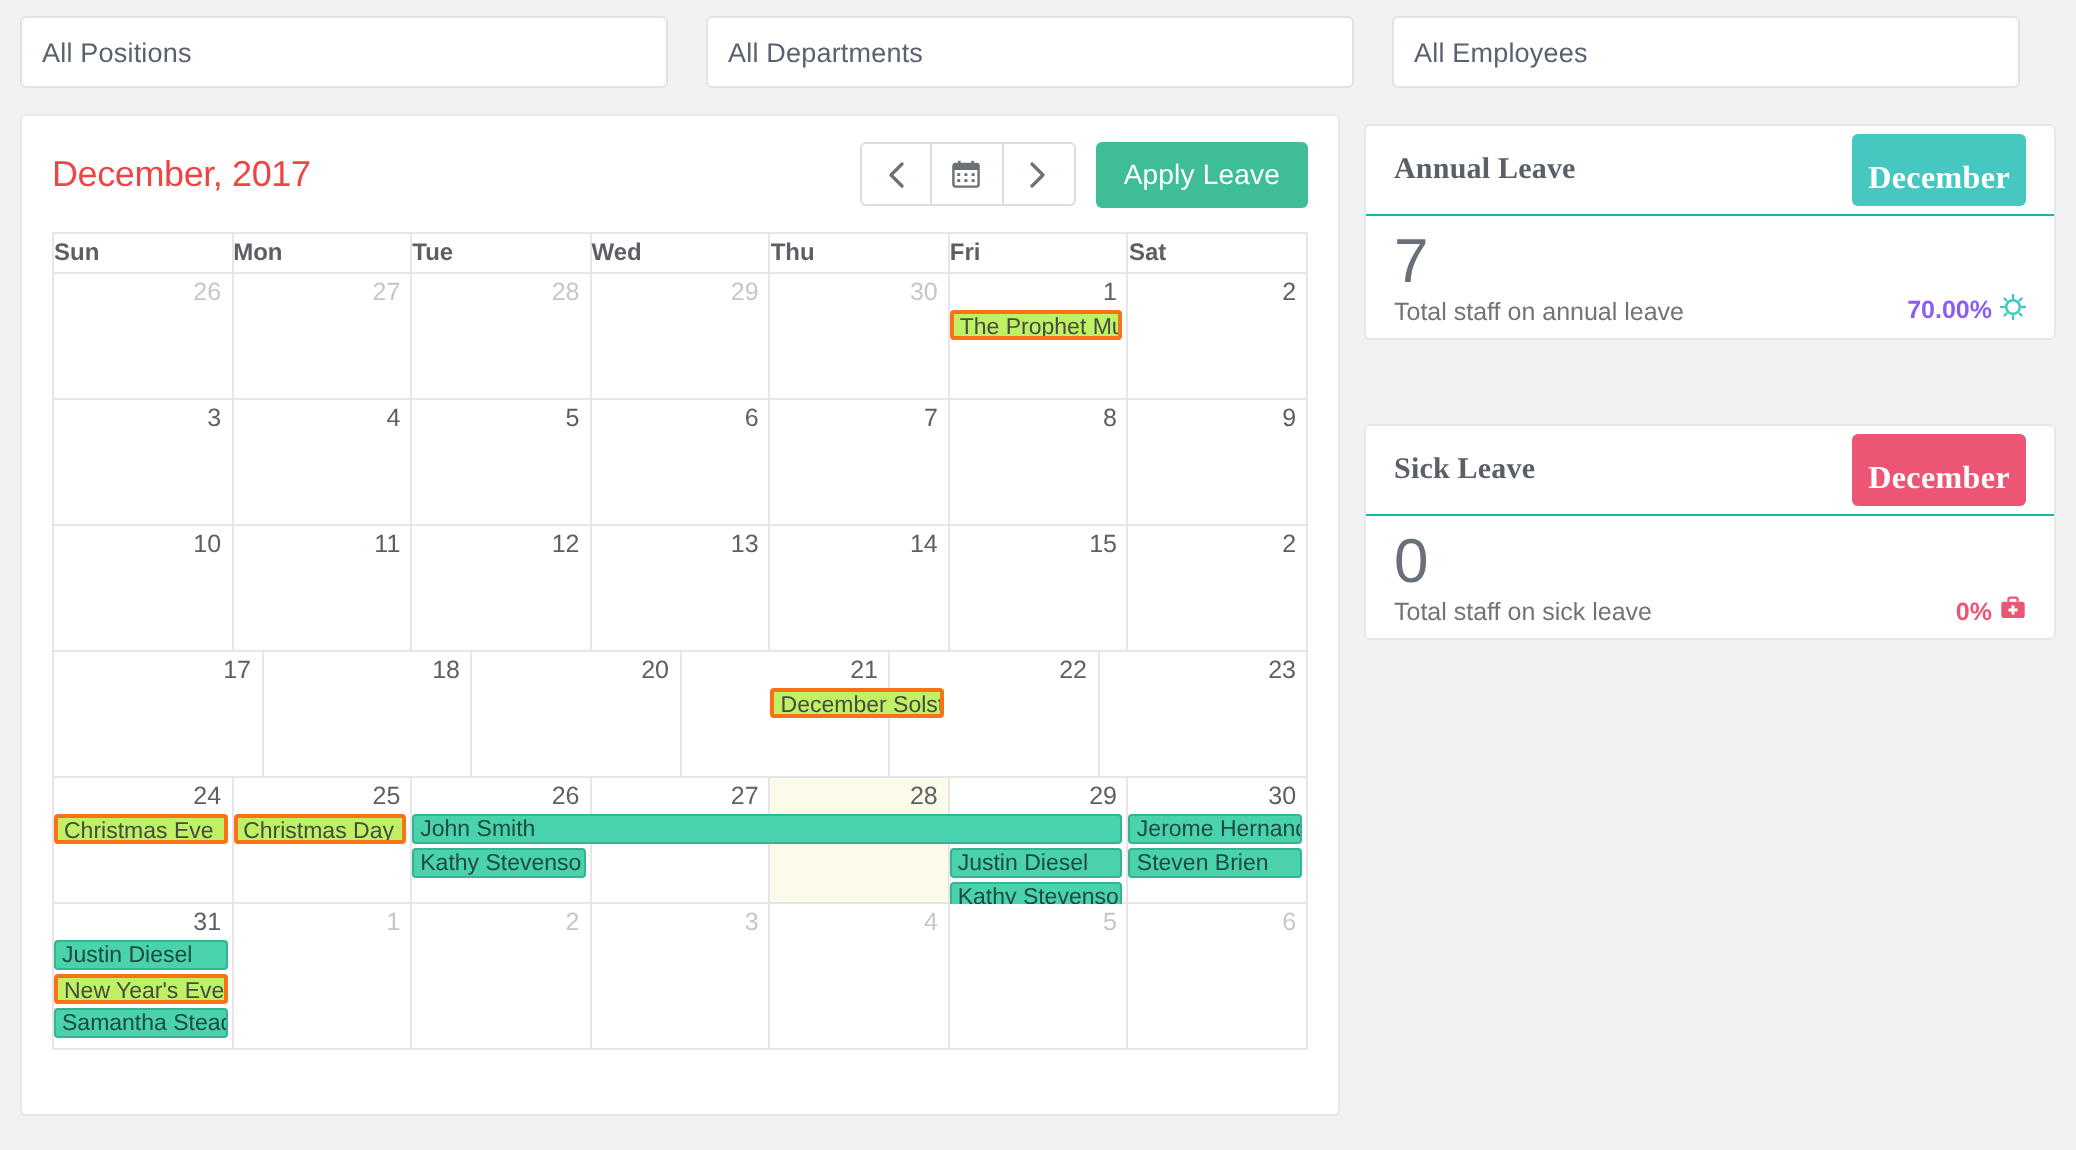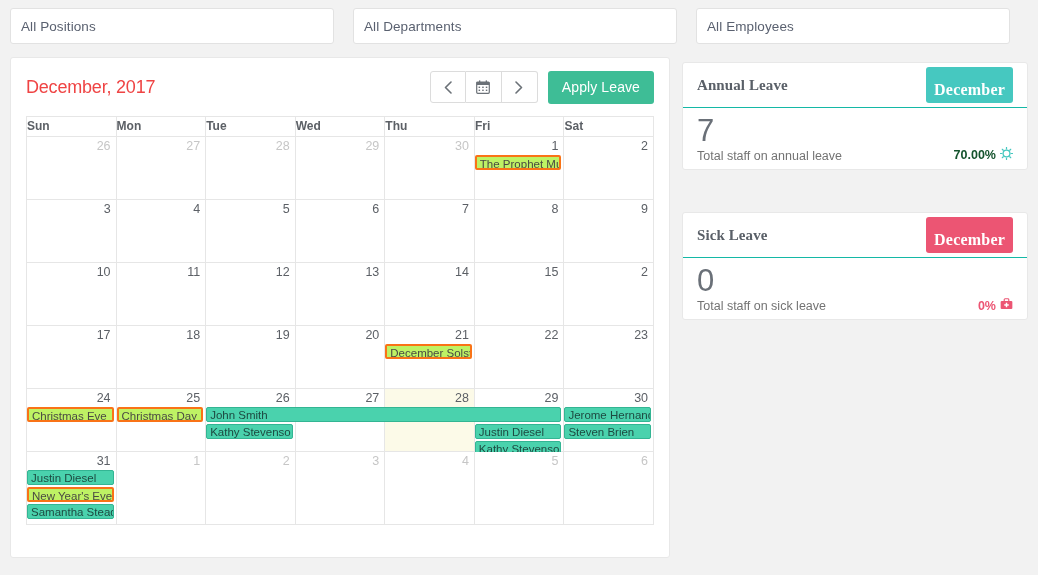--- a/index.html
+++ b/index.html
@@ -213,21 +213,21 @@
   .stat-pct {
     position: absolute;
     right: 14px;
     bottom: 0px;
     font-size: 12.5px;
     font-weight: bold;
     display: flex;
     align-items: center;
     gap: 4px;
   }
-  .pct-teal { color: #14532d; }
+  .pct-teal { color: #8b5cf6; }
   .pct-red  { color: #ec5573; }
 </style>
 </head>
 <body>
 
 <div class="filters">
   <div class="filter-select filter-pos">
     <span>All Positions</span>
   </div>
   <div class="filter-select filter-dept">
@@ -362,23 +362,20 @@
           <div class="ev-layer"></div>
         </div>
         <div class="week">
           <div class="day">
             <span class="daynum">17</span>
           </div>
           <div class="day">
             <span class="daynum">18</span>
           </div>
           <div class="day">
-            <span class="daynum">19</span>
-          </div>
-          <div class="day">
             <span class="daynum">20</span>
           </div>
           <div class="day">
             <span class="daynum">21</span>
           </div>
           <div class="day">
             <span class="daynum">22</span>
           </div>
           <div class="day">
             <span class="daynum">23</span>

